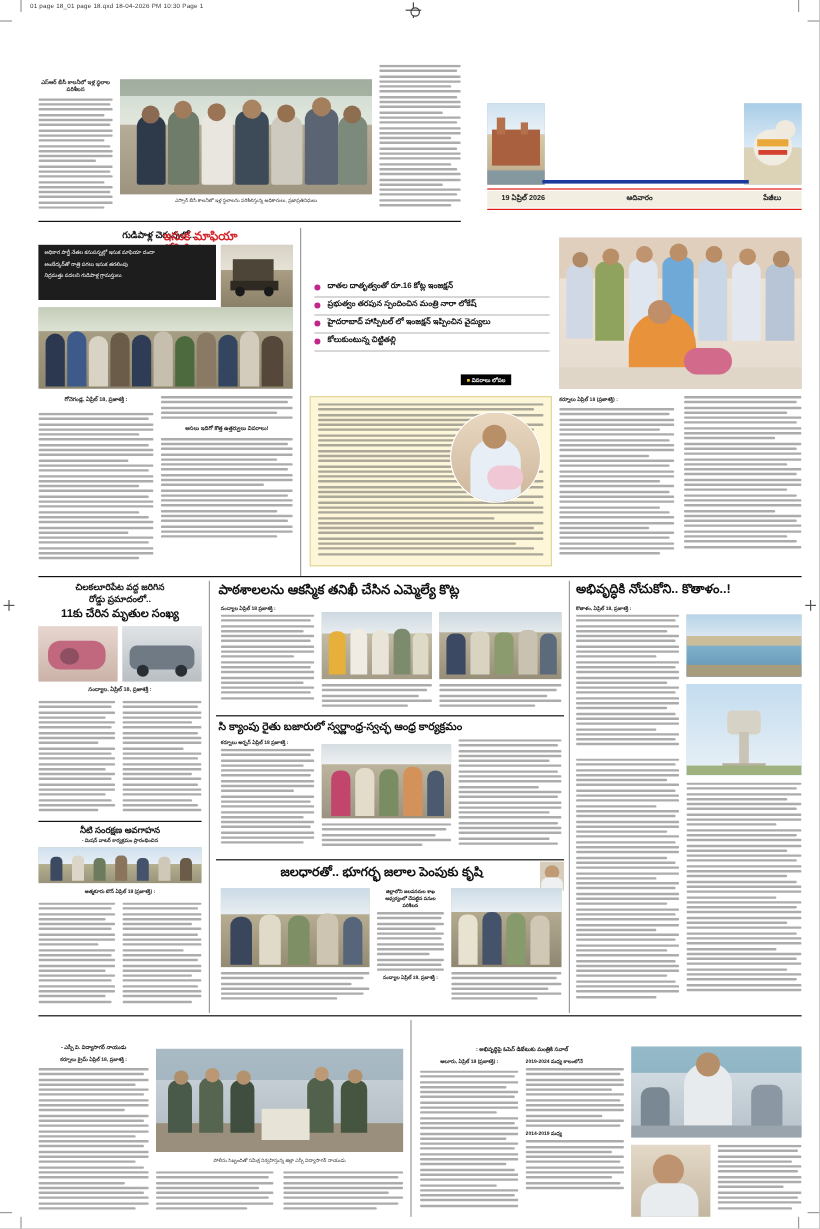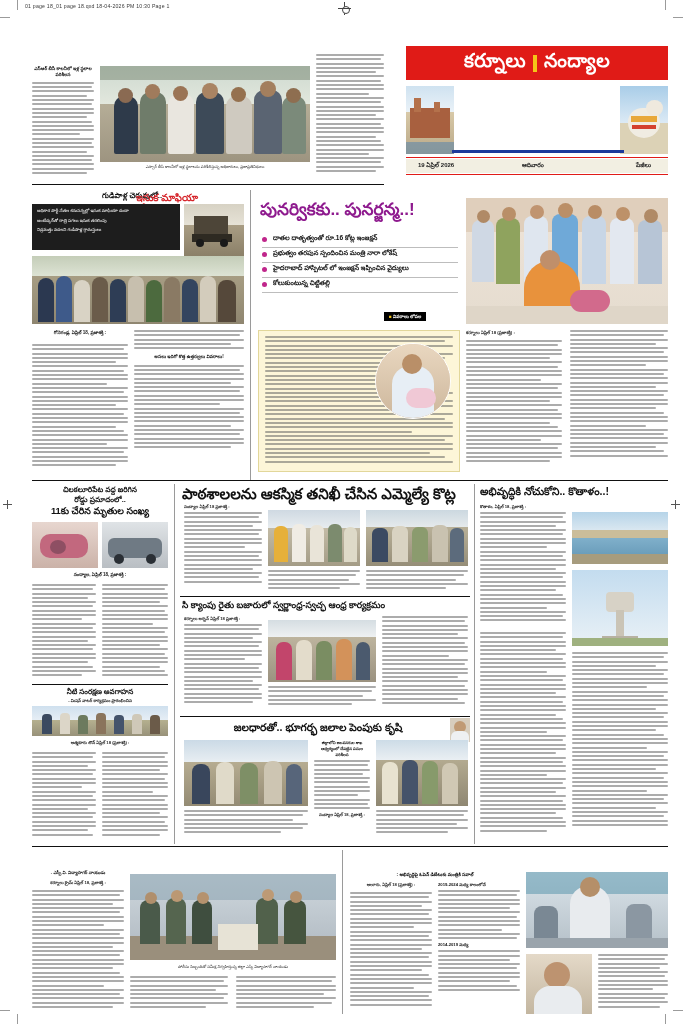--- a/index.html
+++ b/index.html
@@ -70,25 +70,20 @@
   <div class="crop-line" style="left:673px;top:17px;width:10px;height:.7px;"></div>
   <div class="crop-line" style="left:17px;top:0;width:.7px;height:10px;"></div>
   <div class="crop-line" style="left:665px;top:0;width:.7px;height:10px;"></div>
   <div class="crop-line" style="left:0;top:1010px;width:10px;height:.7px;"></div>
   <div class="crop-line" style="left:673px;top:1010px;width:10px;height:.7px;"></div>
   <div class="crop-line" style="left:17px;top:1014px;width:.7px;height:10px;"></div>
   <div class="crop-line" style="left:665px;top:1014px;width:.7px;height:10px;"></div>
 
   <div class="sheet">
 
-    <div class="mast-red" style="left:392px;top:22px;width:262px;height:34px;">
-      <span style="font-size:19px;">కర్నూలు</span>
-      <span class="mast-sep"></span>
-      <span style="font-size:19px;">నంద్యాల</span>
-    </div>
 
     <div class="photo" style="left:392px;top:62px;width:48px;height:68px;background:#b8cfe0;">
       <div class="sky" style="background:linear-gradient(#cfe2f0,#eaf2f8);height:38%"></div>
       <div class="ground" style="background:linear-gradient(#d8c9a8,#b9a887);height:62%"></div>
       <div style="position:absolute;left:4px;top:22px;width:40px;height:30px;background:#a8603f;"></div>
       <div style="position:absolute;left:8px;top:12px;width:7px;height:14px;background:#b4714b;"></div>
       <div style="position:absolute;left:28px;top:16px;width:6px;height:10px;background:#b4714b;"></div>
       <div style="position:absolute;left:0;bottom:0;width:100%;height:12px;background:#6e8ea6;opacity:.7"></div>
     </div>
     <div class="photo" style="left:606px;top:62px;width:48px;height:68px;background:#bdd7ea;">
@@ -280,21 +275,20 @@
         <div class="fakeline s3"></div>
       <div class="fakeline s1"></div>
         <div class="fakeline s2"></div>
         <div class="fakeline s1"></div>
       <div class="fakeline s1"></div>
         <div class="fakeline s3"></div>
     </div>
 
     <div class="vrule" style="left:236px;top:166px;height:290px;"></div>
 
-    <div class="hl" style="position:absolute;left:246px;top:176px;width:200px;font-size:17px;color:#8e1a8e;">పునర్వికకు.. పునర్జన్మ..!</div>
 
     <ul class="bullets" style="position:absolute;left:248px;top:210px;width:196px;">
       <li>దాతల దాతృత్వంతో రూ.16 కోట్ల ఇంజక్షన్</li>
       <li>ప్రభుత్వం తరపున స్పందించిన మంత్రి నారా లోకేష్</li>
       <li>హైదరాబాద్ హాస్పిటల్ లో ఇంజక్షన్ ఇప్పించిన వైద్యులు</li>
       <li>కోలుకుంటున్న చిట్టితల్లి</li>
     </ul>
     <div class="tag" style="left:370px;top:288px;">
       <i>■</i> <span>వివరాలు లోపల</span>
     </div>
@@ -556,21 +550,21 @@
         <div class="fakeline s3"></div>
       <div class="fakeline s1"></div>
         <div class="fakeline s2"></div>
         <div class="fakeline s1"></div>
       <div class="fakeline s1"></div>
         <div class="fakeline s3"></div>
     </div>
 
     <div class="vrule" style="left:160px;top:460px;height:360px;"></div>
 
-    <div class="hl" style="position:absolute;left:168px;top:462px;width:288px;font-size:15px;">పాఠశాలలను ఆకస్మిక తనిఖీ చేసిన ఎమ్మెల్యే కొట్ల</div>
+    <div class="hl" style="position:absolute;left:168px;top:462px;width:288px;font-size:11px;">పాఠశాలలను ఆకస్మిక తనిఖీ చేసిన ఎమ్మెల్యే కొట్ల</div>
     <div class="byline" style="position:absolute;left:170px;top:480px;width:80px;text-align:left;font-size:4.2px;">నంద్యాల ఏప్రిల్ 18 ప్రజాశక్తి :</div>
 
     <div class="col-body" style="position:absolute;left:170px;top:488px;width:78px;height:76px;">
       <div class="fakeline s1"></div>
         <div class="fakeline s2"></div>
         <div class="fakeline s1"></div>
       <div class="fakeline s3"></div>
         <div class="fakeline s1"></div>
         <div class="fakeline s2"></div>
       <div class="fakeline s1"></div>

